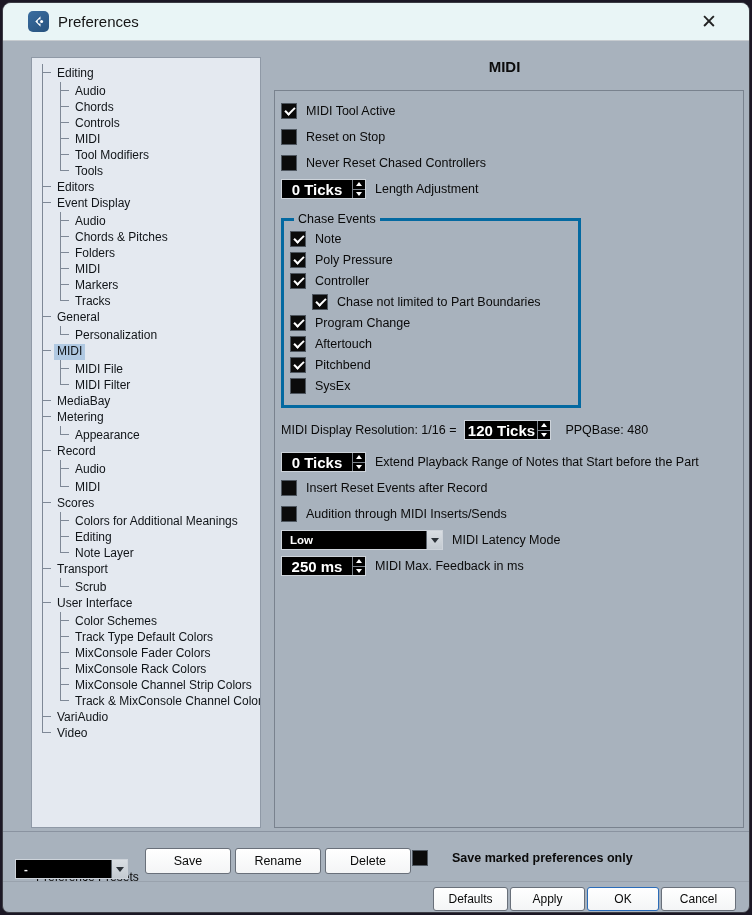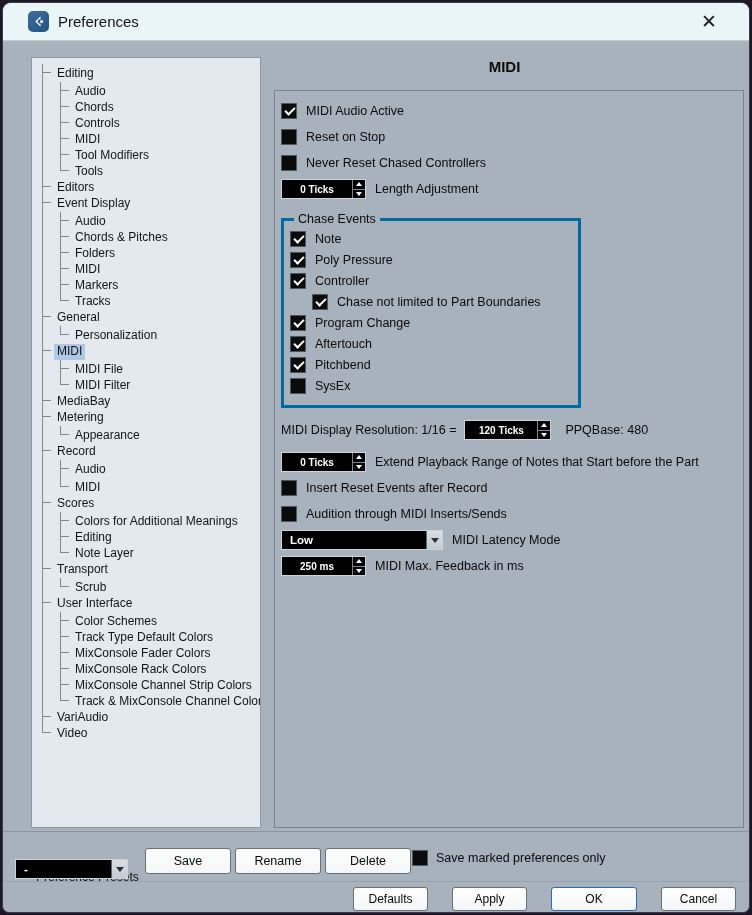--- a/index.html
+++ b/index.html
@@ -84,21 +84,21 @@
   .cb.checked::after {
     content:""; position:absolute; left:2.5px; top:3px;
     width: 8px; height: 4px;
     border-left: 2.5px solid #fff; border-bottom: 2.5px solid #fff;
     transform: rotate(-45deg);
   }
   
   .spin { display: inline-flex; height: 20px; border: 1px solid #cdd3da; flex: none; cursor: default; }
   .spin .val {
     width: 70px; background: #000; color: #fff;
-    font-size: 10px; font-weight: bold;
+    font-size: 15px; font-weight: bold;
     display: flex; align-items: center; justify-content: center;
   }
   .spin .arrows { width: 13px; background: #000; border-left: 1px solid #7e858d; display: flex; flex-direction: column; }
   .spin .arrows span { flex: 1; display: flex; align-items: center; justify-content: center; }
   .spin .arrows span:first-child { border-bottom: 1px solid #7e858d; }
   .tri-up { width:0; height:0; border-left:3.5px solid transparent; border-right:3.5px solid transparent; border-bottom:4px solid #fff; }
   .tri-dn { width:0; height:0; border-left:3.5px solid transparent; border-right:3.5px solid transparent; border-top:4px solid #fff; }
   
   .combo { display: inline-flex; height: 20px; border: 1px solid #cdd3da; flex: none; cursor: default; }
   .combo .val {
@@ -134,24 +134,24 @@
   .btn-std {
     background: linear-gradient(#ffffff,#f4f5f6);
     border: 1px solid #69707a; border-radius: 3px;
     font-family: "Liberation Sans", sans-serif;
     font-size: 12.5px; color: #0a0a0a;
     cursor: default;
   }
   .preset-btns { position:absolute; left:142px; top:845px; display:flex; gap:4px;border-radius:8px; }
   .preset-btns .btn-std { width: 86px; height: 26px; }
   .save-marked { position:absolute; left:409px; top:847px; display:flex; align-items:center; }
-  .save-marked .row-label { margin-left: 8px; }
-  .bottom-btns { position:absolute; right:13px; top:884px; display:flex; gap:24px; }
+  .save-marked .row-label { margin-left: 24px; font-weight: bold; }
+  .bottom-btns { position:absolute; right:13px; top:884px; display:flex; gap:2px; }
   .bottom-btns .btn-std { width: 75px; height: 24px; font-size: 12px; }
-  .bottom-btns .btn-std.default { border: 1.5px solid #2b6cb8; width: 86px; }
+  .bottom-btns .btn-std.default { border: 1.5px solid #2b6cb8; width: 72px; }
 </style>
 </head>
 <body>
 
 <div class="window">
 
   <div class="titlebar">
     <div class="app-icon">
       <svg width="15" height="15" viewBox="0 0 15 15">
         <path d="M9.5 2.2 L4.3 7.5 L9.5 12.8 L9.5 9.6 A2.2 2.2 0 1 1 9.5 5.4 Z" fill="#ffffff"></path>
@@ -217,21 +217,21 @@
           <li><span class="lbl">Video</span></li>
         </ul>
       </div>
   </div>
 
   <div class="panel-title">MIDI</div>
   <div class="content-box">
     <div id="rows-top">
         <div class="row">
           <span class="cb checked"></span>
-          <span class="row-label">MIDI Audio Active</span>
+          <span class="row-label">MIDI Tool Active</span>
         </div>
         <div class="row">
           <span class="cb"></span>
           <span class="row-label">Reset on Stop</span>
         </div>
         <div class="row">
           <span class="cb"></span>
           <span class="row-label">Never Reset Chased Controllers</span>
         </div>
         <div class="row">

